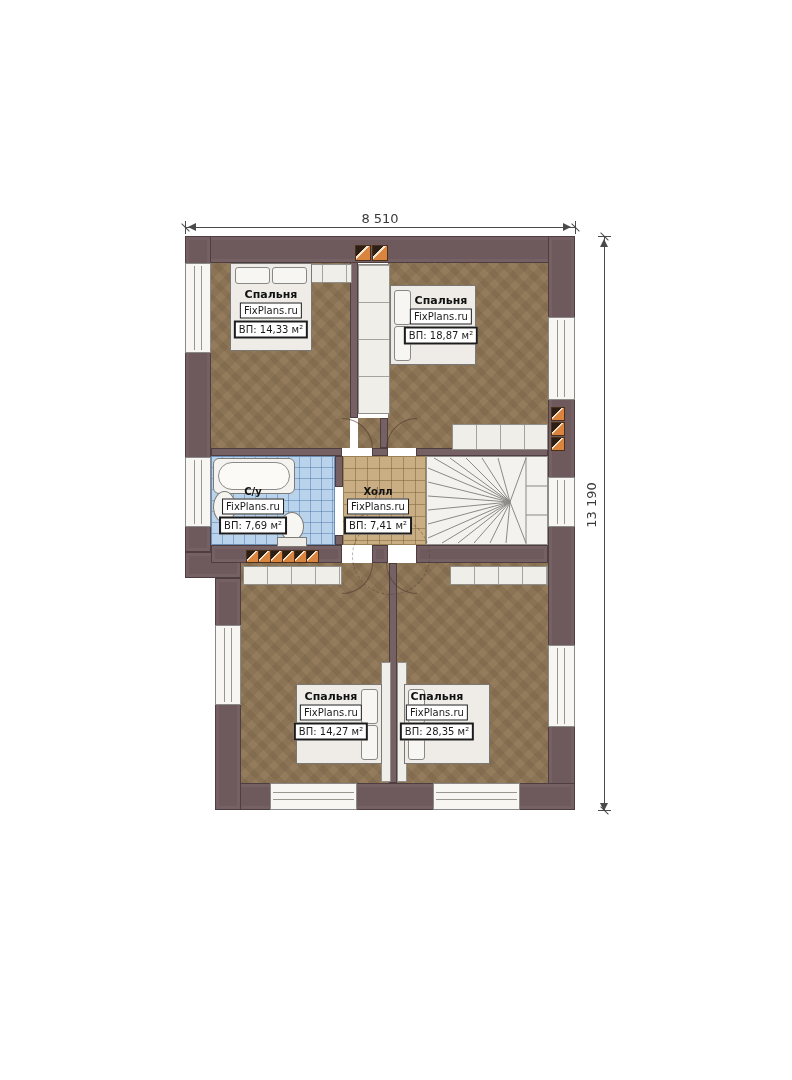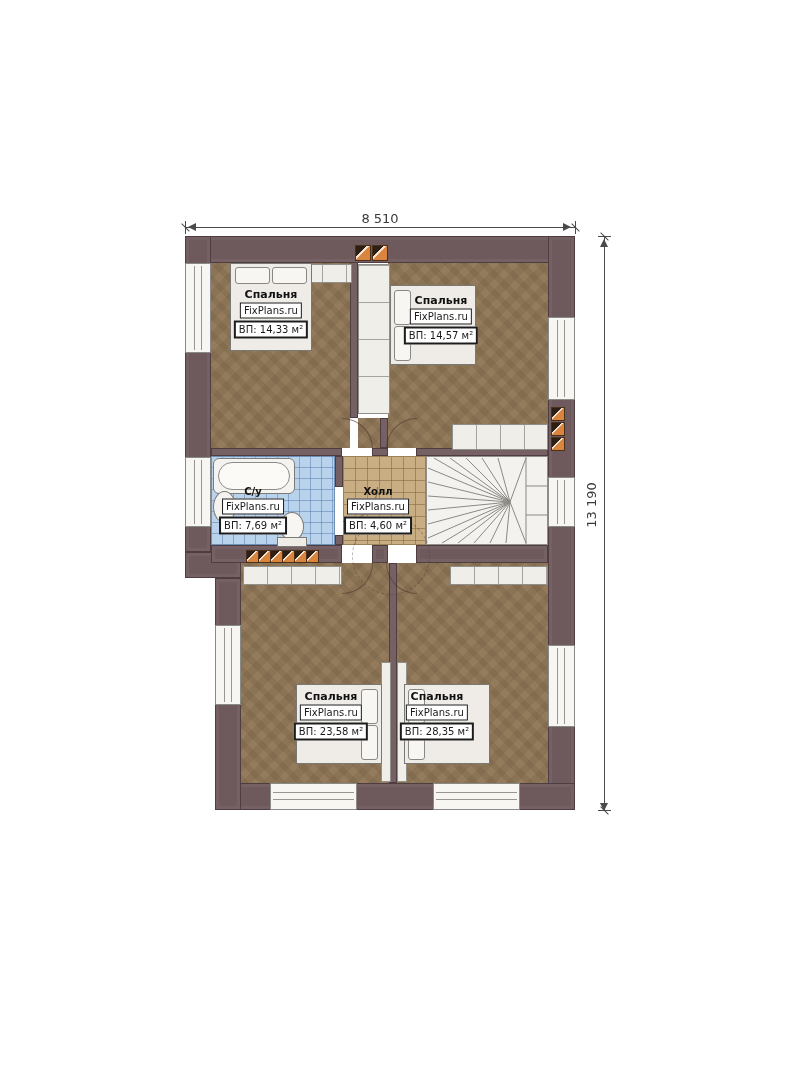--- a/index.html
+++ b/index.html
@@ -177,36 +177,36 @@
   <div class="dashed-circle" style="left:352px;top:517px;width:76px;height:76px;"></div>
 
   <div class="label-stack" style="left:271px;top:313px;">
     <div class="room-name">Спальня</div>
     <div class="brand-box">FixPlans.ru</div>
     <div class="area-box">ВП: 14,33 м²</div>
   </div>
   <div class="label-stack" style="left:441px;top:319px;">
     <div class="room-name">Спальня</div>
     <div class="brand-box">FixPlans.ru</div>
-    <div class="area-box">ВП: 14,57 м²</div>
+    <div class="area-box">ВП: 18,87 м²</div>
   </div>
   <div class="label-stack small" style="left:253px;top:510px;">
     <div class="room-name">С/у</div>
     <div class="brand-box">FixPlans.ru</div>
     <div class="area-box">ВП: 7,69 м²</div>
   </div>
   <div class="label-stack small" style="left:378px;top:510px;">
     <div class="room-name">Холл</div>
     <div class="brand-box">FixPlans.ru</div>
-    <div class="area-box">ВП: 4,60 м²</div>
+    <div class="area-box">ВП: 7,41 м²</div>
   </div>
   <div class="label-stack" style="left:331px;top:715px;">
     <div class="room-name">Спальня</div>
     <div class="brand-box">FixPlans.ru</div>
-    <div class="area-box">ВП: 23,58 м²</div>
+    <div class="area-box">ВП: 14,27 м²</div>
   </div>
   <div class="label-stack" style="left:437px;top:715px;">
     <div class="room-name">Спальня</div>
     <div class="brand-box">FixPlans.ru</div>
     <div class="area-box">ВП: 28,35 м²</div>
   </div>
 
   <div class="dim-text" style="left:380px;top:211px;transform:translateX(-50%);">8 510</div>
   <div class="dim-line" style="left:185px;top:227px;width:390px;height:1px;"></div>
   <div class="dim-line" style="left:185px;top:221px;width:1px;height:13px;"></div>

